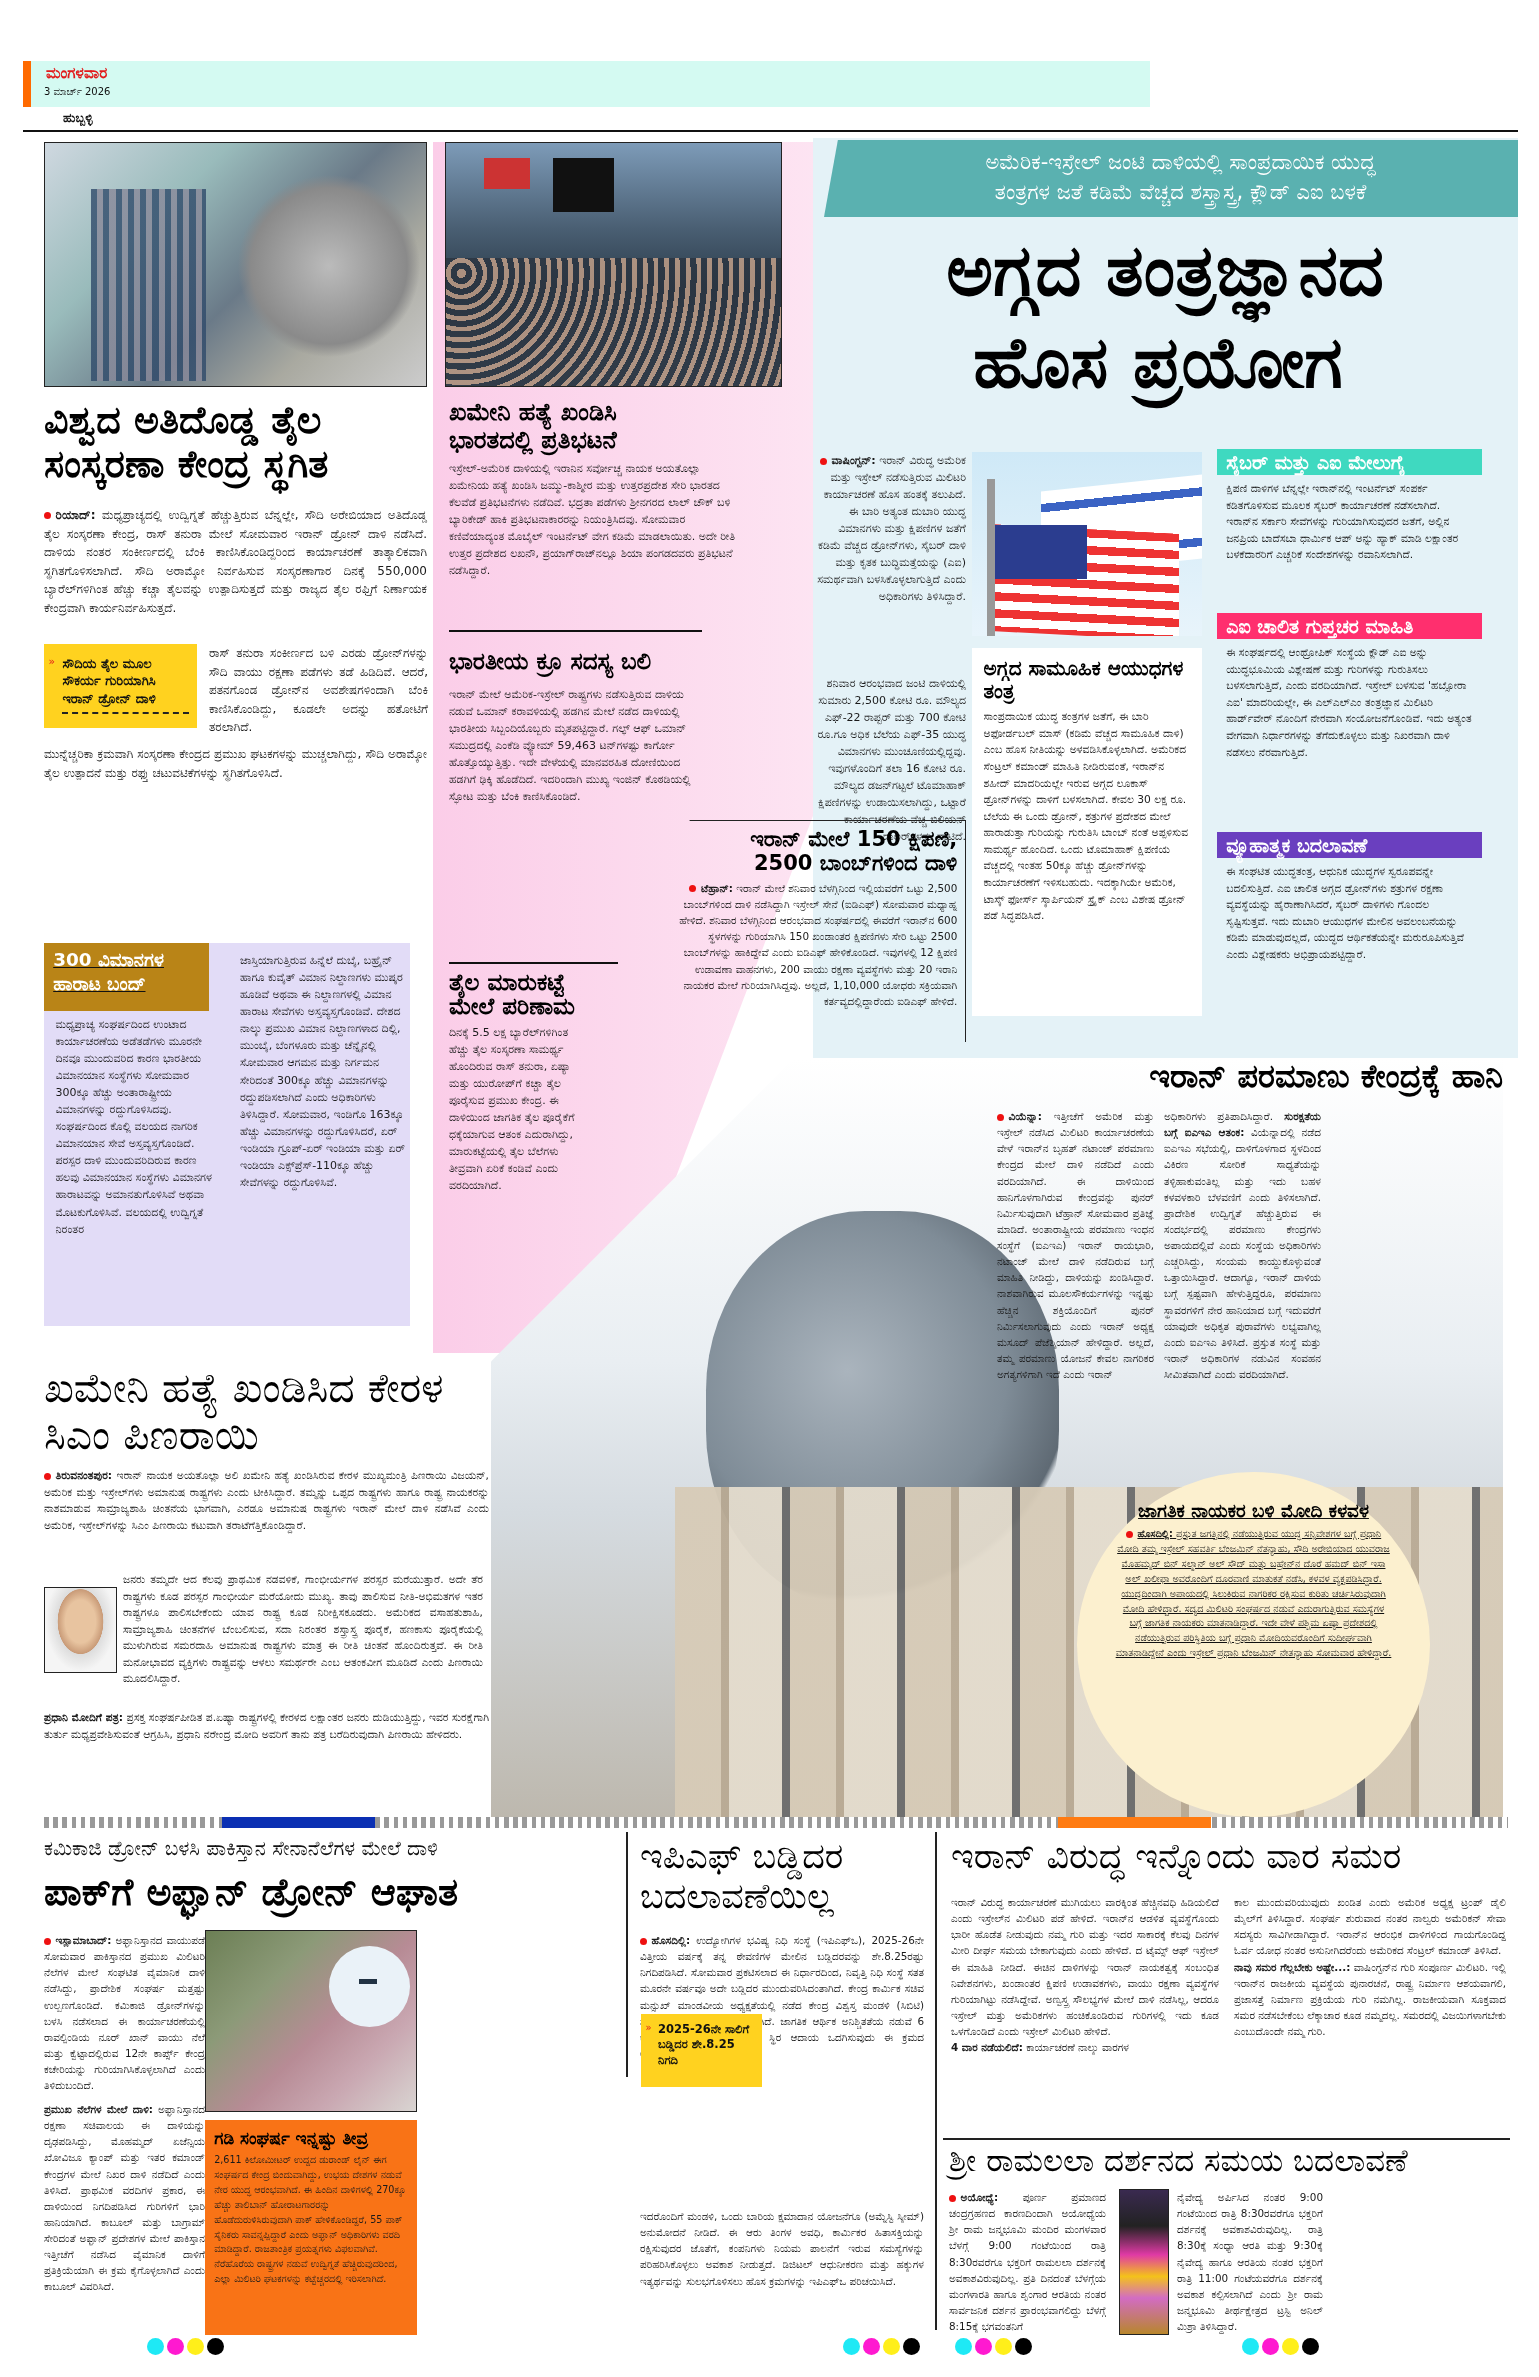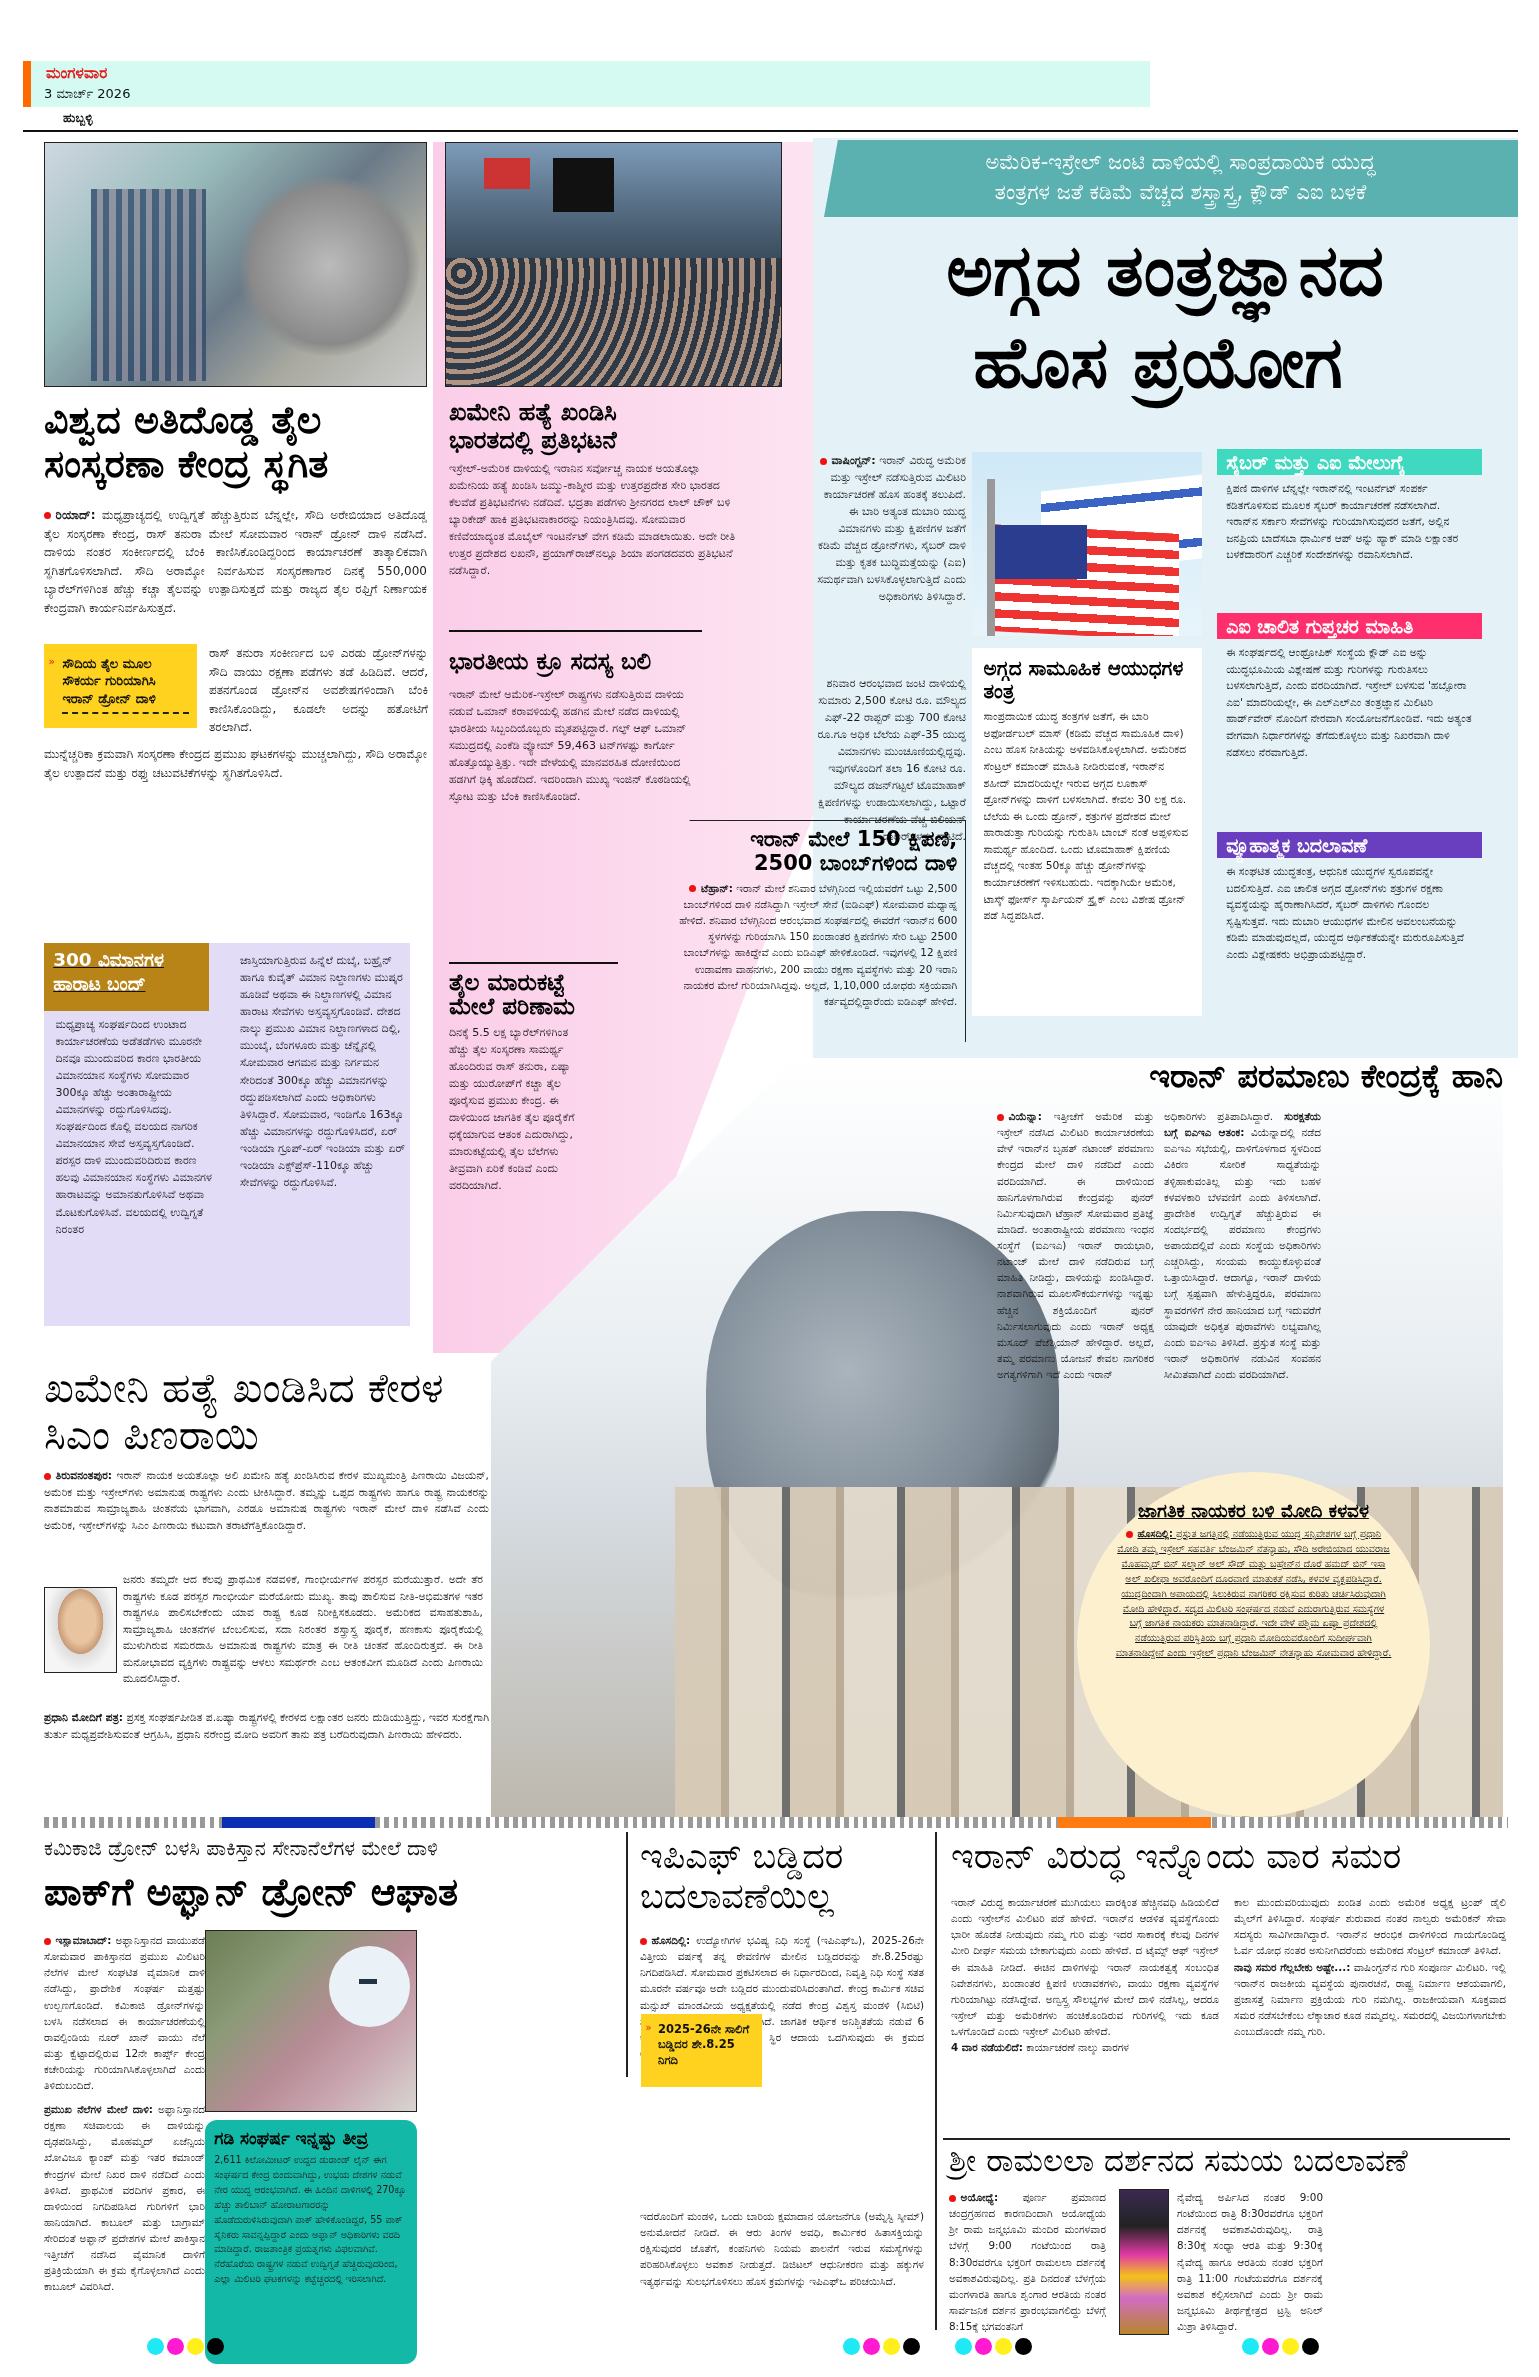--- a/index.html
+++ b/index.html
@@ -15,21 +15,21 @@
   .stripe { background: repeating-linear-gradient(90deg, #999 0 4.6px, transparent 4.6px 9.2px); height: 10.7px; }
   .sub-hl { font-weight: bold; }
 </style>
 </head>
 <body>
 
 <div class="abs" style="left:0;top:0;width:1539px;height:134px;">
   <div class="abs" style="left:23px;top:61px;width:1127px;height:46px;background:#d4faf2;"></div>
   <div class="abs" style="left:23px;top:61px;width:7.7px;height:46px;background:#ff6a00;"></div>
   <div class="abs" style="left:46px;top:64px;font-size:15.3px;font-weight:bold;color:#e21b1b;">ಮಂಗಳವಾರ</div>
-  <div class="abs" style="left:44px;top:86px;font-size:13px;color:#111;">3 ಮಾರ್ಚ್ 2026</div>
+  <div class="abs" style="left:44px;top:86px;font-size:10px;color:#111;">3 ಮಾರ್ಚ್ 2026</div>
   <div class="abs" style="left:63px;top:111px;font-size:12.3px;font-weight:bold;">ಹುಬ್ಬಳ್ಳಿ</div>
   <div class="abs" style="left:23px;top:130px;width:1495px;height:2.3px;background:#111;"></div>
 
 </div>
 
 <div class="abs photo" style="left:44px;top:142px;width:383px;height:245px;background:linear-gradient(135deg,#cfd8e0 0%,#9bb 30%,#6a7a88 55%,#a9a9a0 75%,#ccc 100%);">
   <div class="abs" style="left:46px;top:46px;width:115px;height:192px;background:repeating-linear-gradient(90deg,#2f4a6a 0 6.1px,#889 6.1px 12.3px);opacity:.8;"></div>
   <div class="abs" style="left:192px;top:31px;width:184px;height:184px;border-radius:50%;background:radial-gradient(#bbb,#8a8a8a 60%,transparent 70%);"></div>
 </div>
 
@@ -163,21 +163,21 @@
   <span>ಅಫ್ಘಾನಿಸ್ತಾನದ ವಾಯುಪಡೆ ಸೋಮವಾರ ಪಾಕಿಸ್ತಾನದ ಪ್ರಮುಖ ಮಿಲಿಟರಿ ನೆಲೆಗಳ ಮೇಲೆ ಸಂಘಟಿತ ವೈಮಾನಿಕ ದಾಳಿ ನಡೆಸಿದ್ದು, ಪ್ರಾದೇಶಿಕ ಸಂಘರ್ಷ ಮತ್ತಷ್ಟು ಉಲ್ಬಣಗೊಂಡಿದೆ. ಕಮಿಕಾಜಿ ಡ್ರೋನ್‌ಗಳನ್ನು ಬಳಸಿ ನಡೆಸಲಾದ ಈ ಕಾರ್ಯಾಚರಣೆಯಲ್ಲಿ ರಾವಲ್ಪಿಂಡಿಯ ನೂರ್ ಖಾನ್ ವಾಯು ನೆಲೆ ಮತ್ತು ಕ್ವೆಟ್ಟಾದಲ್ಲಿರುವ 12ನೇ ಕಾರ್ಪ್ಸ್ ಕೇಂದ್ರ ಕಚೇರಿಯನ್ನು ಗುರಿಯಾಗಿಸಿಕೊಳ್ಳಲಾಗಿದೆ ಎಂದು ತಿಳಿದುಬಂದಿದೆ.</span>
 </div>
 <div class="abs body-text" style="left:44px;top:2101px;width:161px;font-size:10.4px;">
   <span class="sub-hl">ಪ್ರಮುಖ ನೆಲೆಗಳ ಮೇಲೆ ದಾಳಿ:</span>
   <span>ಅಫ್ಘಾನಿಸ್ತಾನದ ರಕ್ಷಣಾ ಸಚಿವಾಲಯ ಈ ದಾಳಿಯನ್ನು ದೃಢಪಡಿಸಿದ್ದು, ಮೊಹಮ್ಮದ್ ಏಜೆನ್ಸಿಯ ಖೋವಿಜೂ ಕ್ಯಾಂಪ್ ಮತ್ತು ಇತರ ಕಮಾಂಡ್ ಕೇಂದ್ರಗಳ ಮೇಲೆ ನಿಖರ ದಾಳಿ ನಡೆದಿದೆ ಎಂದು ತಿಳಿಸಿದೆ. ಪ್ರಾಥಮಿಕ ವರದಿಗಳ ಪ್ರಕಾರ, ಈ ದಾಳಿಯಿಂದ ನಿಗದಿಪಡಿಸಿದ ಗುರಿಗಳಿಗೆ ಭಾರಿ ಹಾನಿಯಾಗಿದೆ. ಕಾಬೂಲ್ ಮತ್ತು ಬಾಗ್ರಾಮ್ ಸೇರಿದಂತೆ ಅಫ್ಘಾನ್ ಪ್ರದೇಶಗಳ ಮೇಲೆ ಪಾಕಿಸ್ತಾನ ಇತ್ತೀಚೆಗೆ ನಡೆಸಿದ ವೈಮಾನಿಕ ದಾಳಿಗೆ ಪ್ರತಿಕ್ರಿಯೆಯಾಗಿ ಈ ಕ್ರಮ ಕೈಗೊಳ್ಳಲಾಗಿದೆ ಎಂದು ಕಾಬೂಲ್ ವಿವರಿಸಿದೆ.</span>
 </div>
 <div class="abs photo" style="left:205px;top:1930px;width:212px;height:182px;background:linear-gradient(135deg,#6c7f55 0%,#8c9a78 30%,#b78b95 55%,#c9a7b1 75%,#d9d5d2 100%);">
   <div class="abs" style="left:123px;top:15.3px;width:81px;height:81px;border-radius:50%;background:#eaf2f8;"></div>
   <div class="abs" style="left:153px;top:48px;width:18.4px;height:4.6px;background:#234;"></div>
 </div>
-<div class="abs" style="left:205px;top:2120px;width:212px;height:244px;background:#14b8a6;padding:9.2px;border-radius:12px;">
+<div class="abs" style="left:205px;top:2120px;width:212px;height:215px;background:#f97316;padding:9.2px;">
   <div class="hl" style="font-size:17px;margin-bottom:4.6px;">ಗಡಿ ಸಂಘರ್ಷ ಇನ್ನಷ್ಟು ತೀವ್ರ</div>
   <div class="body-text" style="font-size:9.6px;text-align:left;">2,611 ಕಿಲೋಮೀಟರ್ ಉದ್ದದ ಡುರಾಂಡ್ ಲೈನ್ ಈಗ ಸಂಘರ್ಷದ ಕೇಂದ್ರ ಬಿಂದುವಾಗಿದ್ದು, ಉಭಯ ದೇಶಗಳ ನಡುವೆ ನೇರ ಯುದ್ಧ ಆರಂಭವಾಗಿದೆ. ಈ ಹಿಂದಿನ ದಾಳಿಗಳಲ್ಲಿ 270ಕ್ಕೂ ಹೆಚ್ಚು ತಾಲಿಬಾನ್ ಹೋರಾಟಗಾರರನ್ನು ಹೊಡೆದುರುಳಿಸಿರುವುದಾಗಿ ಪಾಕ್ ಹೇಳಿಕೊಂಡಿದ್ದರೆ, 55 ಪಾಕ್ ಸೈನಿಕರು ಸಾವನ್ನಪ್ಪಿದ್ದಾರೆ ಎಂದು ಅಫ್ಘಾನ್ ಅಧಿಕಾರಿಗಳು ವರದಿ ಮಾಡಿದ್ದಾರೆ. ರಾಜತಾಂತ್ರಿಕ ಪ್ರಯತ್ನಗಳು ವಿಫಲವಾಗಿವೆ. ನೆರೆಹೊರೆಯ ರಾಷ್ಟ್ರಗಳ ನಡುವೆ ಉದ್ವಿಗ್ನತೆ ಹೆಚ್ಚಿರುವುದರಿಂದ, ಎಲ್ಲಾ ಮಿಲಿಟರಿ ಘಟಕಗಳನ್ನು ಕಟ್ಟೆಚ್ಚರದಲ್ಲಿ ಇರಿಸಲಾಗಿದೆ.</div>
 </div>
 
 <div class="abs" style="left:626px;top:1832px;width:1.5px;height:245px;background:#222;"></div>
 <div class="abs hl" style="left:640px;top:1836px;width:291px;font-size:35px;font-weight:normal;">ಇಪಿಎಫ್ ಬಡ್ಡಿದರ ಬದಲಾವಣೆಯಿಲ್ಲ</div>
 <div class="abs body-text" style="left:640px;top:1932px;width:284px;font-size:10.4px;">
   <span class="dot"></span><span class="dateline">ಹೊಸದಿಲ್ಲಿ:</span>
   <span>ಉದ್ಯೋಗಿಗಳ ಭವಿಷ್ಯ ನಿಧಿ ಸಂಸ್ಥೆ (ಇಪಿಎಫ್‌ಒ), 2025-26ನೇ ವಿತ್ತೀಯ ವರ್ಷಕ್ಕೆ ತನ್ನ ಠೇವಣಿಗಳ ಮೇಲಿನ ಬಡ್ಡಿದರವನ್ನು ಶೇ.8.25ರಷ್ಟು ನಿಗದಿಪಡಿಸಿದೆ. ಸೋಮವಾರ ಪ್ರಕಟಿಸಲಾದ ಈ ನಿರ್ಧಾರದಿಂದ, ನಿವೃತ್ತಿ ನಿಧಿ ಸಂಸ್ಥೆ ಸತತ ಮೂರನೇ ವರ್ಷವೂ ಅದೇ ಬಡ್ಡಿದರ ಮುಂದುವರಿಸಿದಂತಾಗಿದೆ. ಕೇಂದ್ರ ಕಾರ್ಮಿಕ ಸಚಿವ ಮನ್ಸುಖ್ ಮಾಂಡವೀಯ ಅಧ್ಯಕ್ಷತೆಯಲ್ಲಿ ನಡೆದ ಕೇಂದ್ರ ವಿಶ್ವಸ್ತ ಮಂಡಳಿ (ಸಿಬಿಟಿ) ಸಭೆಯಲ್ಲಿ ಈ ಶಿಫಾರಸು ಮಾಡಲಾಗಿದೆ. ಜಾಗತಿಕ ಆರ್ಥಿಕ ಅನಿಶ್ಚಿತತೆಯ ನಡುವೆ 6 ಕೋಟಿಗೂ ಅಧಿಕ ಚಂದಾದಾರರಿಗೆ ಸ್ಥಿರ ಆದಾಯ ಒದಗಿಸುವುದು ಈ ಕ್ರಮದ ಉದ್ದೇಶವಾಗಿದೆ.</span>
 </div>

